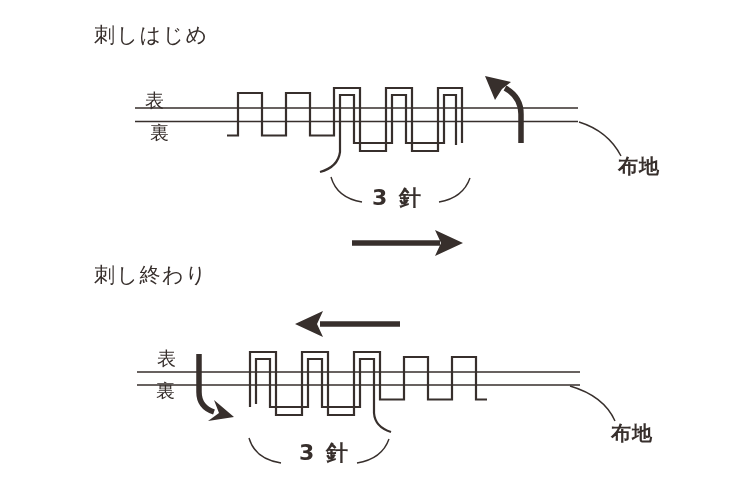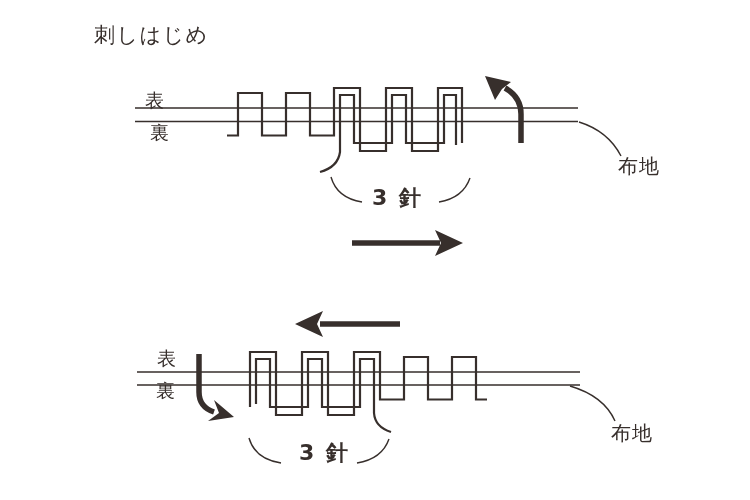--- a/index.html
+++ b/index.html
@@ -4,21 +4,21 @@
 <style>
   html,body{margin:0;padding:0;background:#fff;}
   .canvas{
     position:relative;width:672px;height:500px;background:#ffffff;overflow:hidden;
     font-family:"DejaVu Sans","Liberation Sans",sans-serif;color:#372f2c;
   }
   .canvas svg{position:absolute;left:0;top:0;}
   .lbl{position:absolute;white-space:nowrap;color:#372f2c;line-height:1;}
   .title{font-size:21px;letter-spacing:1.5px;font-weight:500;}
   .side{font-size:19px;font-weight:500;}
-  .fabric{font-size:20px;letter-spacing:1px;font-weight:400;}
+  .fabric{font-size:20px;letter-spacing:1px;font-weight:700;}
   .count{font-size:22px;letter-spacing:2px;font-weight:700;}
 </style>
 </head>
 <body>
 
 <div class="canvas">
 
   <svg width="750" height="500" viewBox="0 0 750 500">
     <g stroke="#372f2c" fill="none">
 
@@ -65,18 +65,19 @@
       </g>
     </g>
   </svg>
 
   <span class="lbl title" style="left:94px;top:25px">刺しはじめ</span>
   <span class="lbl side" style="left:145px;top:91px">表</span>
   <span class="lbl side" style="left:150px;top:123px">裏</span>
   <span class="lbl count" style="left:372px;top:187px">3 針</span>
   <span class="lbl fabric" style="left:618px;top:156px">布地</span>
 
+  <span class="lbl title" style="left:94px;top:265px">刺し終わり</span>
   <span class="lbl side" style="left:157px;top:349px">表</span>
   <span class="lbl side" style="left:156px;top:381px">裏</span>
   <span class="lbl count" style="left:299px;top:442px">3 針</span>
   <span class="lbl fabric" style="left:611px;top:423px">布地</span>
 
 </div>
 
 </body></html>

